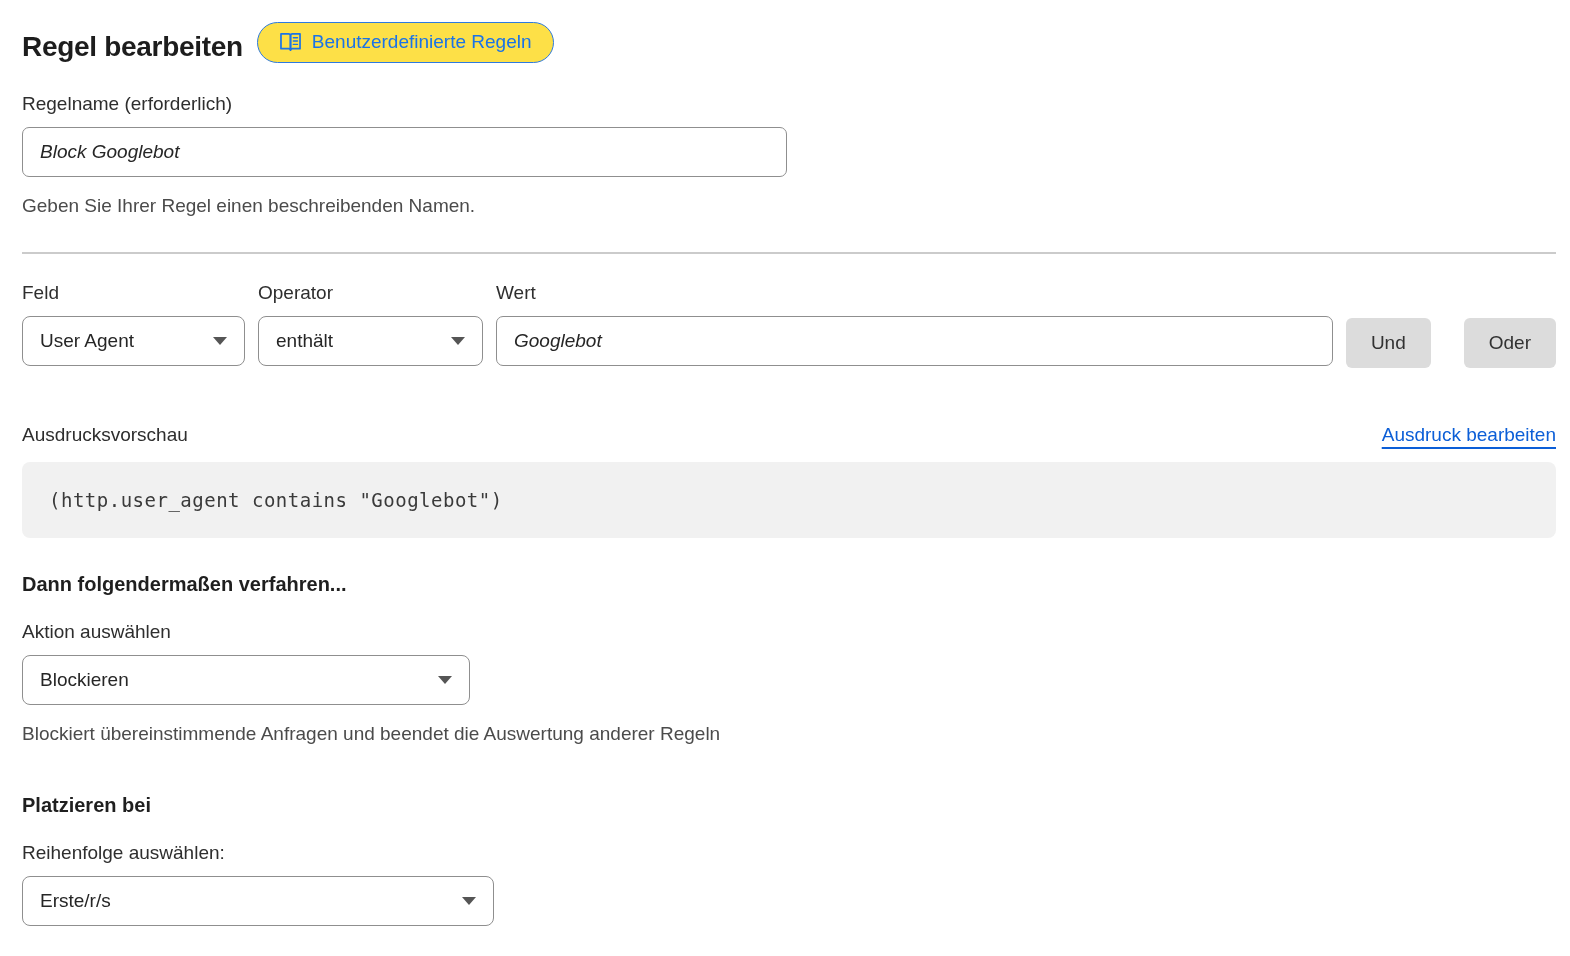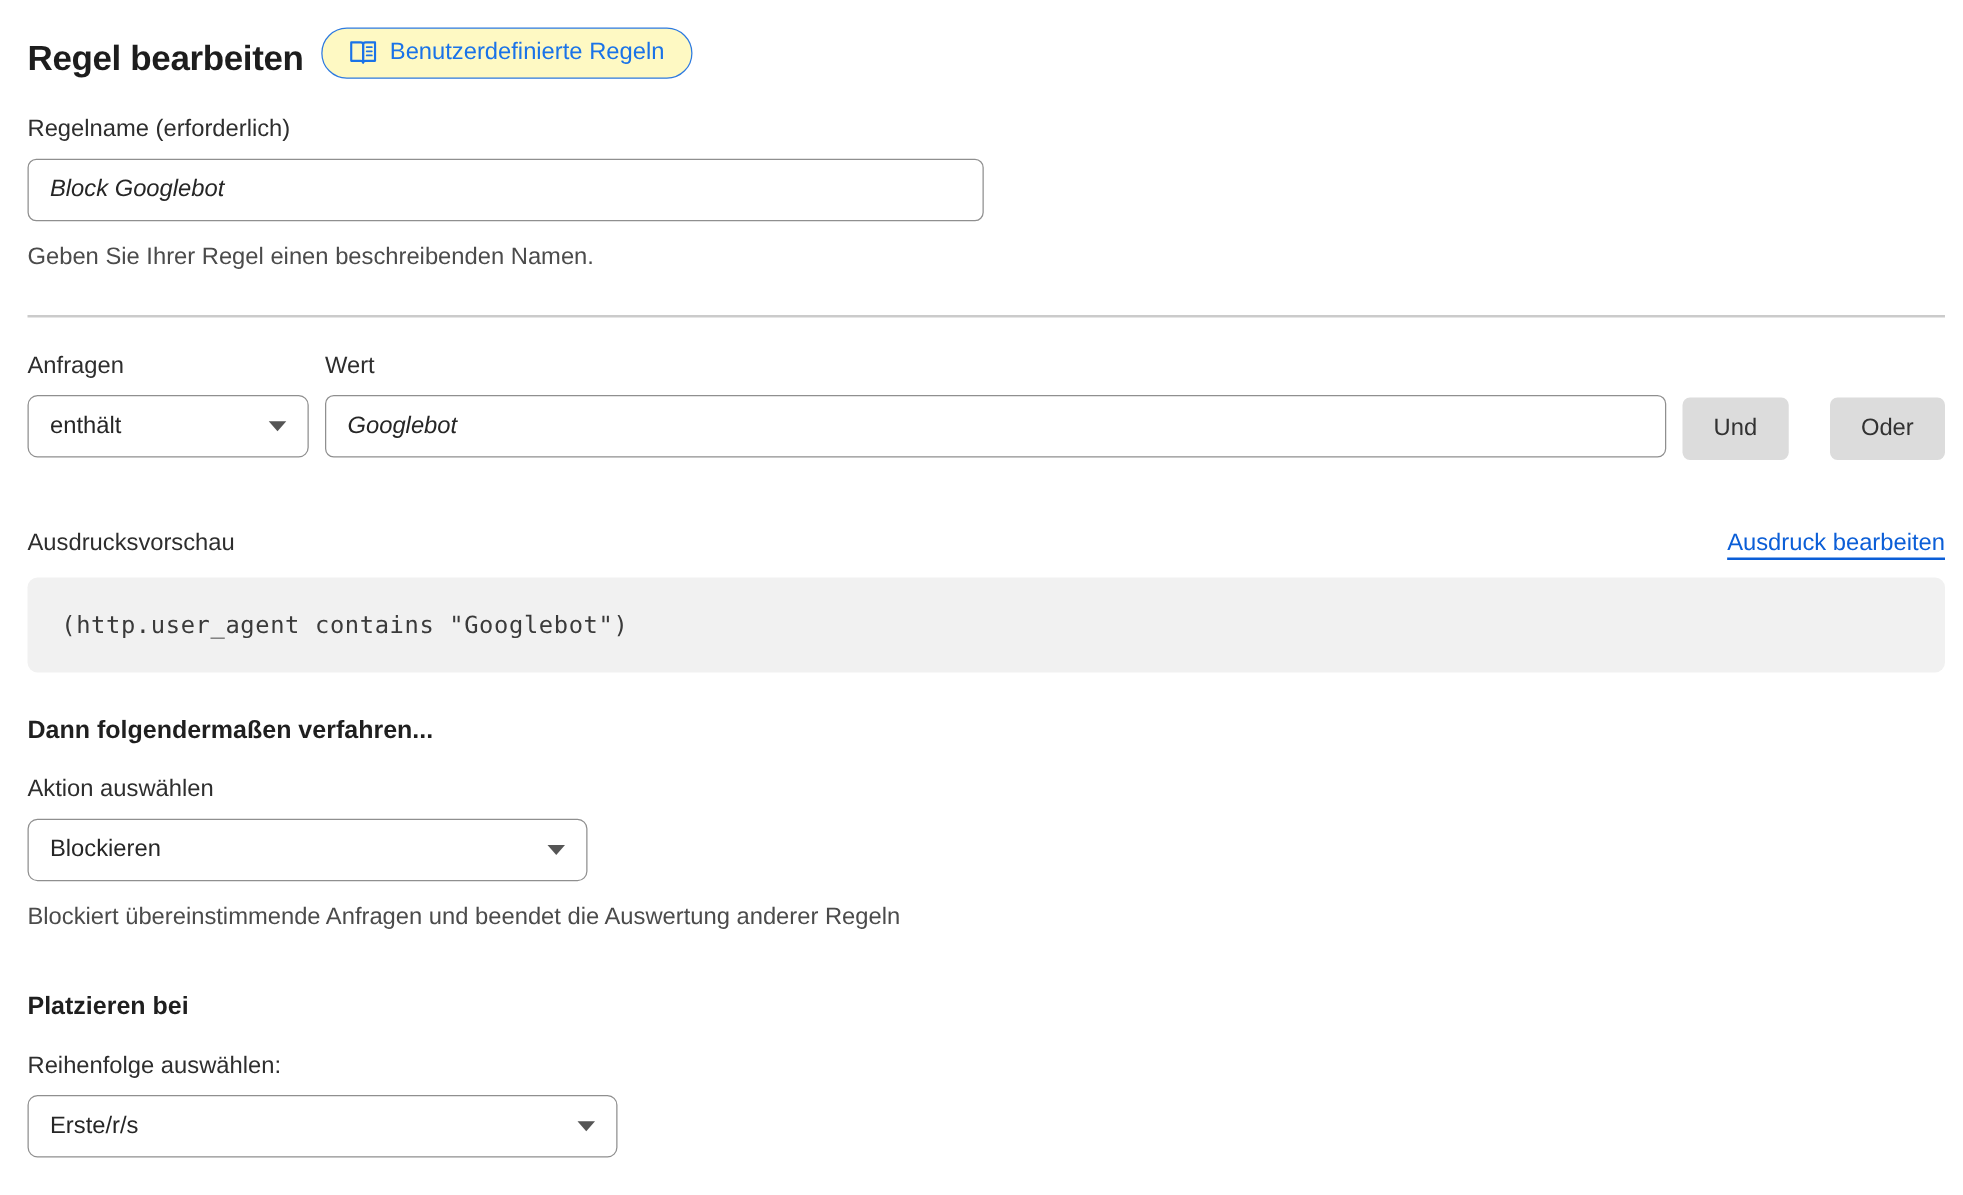--- a/index.html
+++ b/index.html
@@ -28,21 +28,21 @@
   
   .header-row { display: flex; align-items: flex-end; gap: 14px; margin-bottom: 30px; }
   .page-title {
     font-size: 28px; font-weight: 700; color: #1d1d1d;
     margin: 0; letter-spacing: -0.3px;
   }
   .docs-pill {
     display: inline-flex; align-items: center; gap: 10px;
     padding: 8px 21px;
     border: 1.5px solid #2d7ae0; border-radius: 23px;
-    color: var(--accent-blue); background: #fef9c3;
+    color: var(--accent-blue); background: #fde047;
     font-size: 19px; line-height: 1.2; cursor: pointer;
     font-family: inherit;
   }
   .docs-pill svg { display: block; }
 
   
   .field-label { display: block; font-size: 19px; color: var(--text-label); margin-bottom: 12px; }
   .text-input {
     height: 50px; width: 100%;
     border: 1px solid var(--border-gray); border-radius: 7px;
@@ -128,23 +128,30 @@
 
   <div class="rule-name-wrap">
     <label class="field-label">Regelname (erforderlich)</label>
     <input class="text-input" type="text" value="Block Googlebot" style="">
   </div>
   <div class="helper">Geben Sie Ihrer Regel einen beschreibenden Namen.</div>
 
   <hr class="divider">
 
   <div class="condition-row">
+    <div class="col-field">
+      <label class="field-label">Feld</label>
+      <div class="select-box">
+        <span>User Agent</span>
+        <span class="chevron"></span>
+      </div>
+    </div>
 
     <div class="col-operator">
-      <label class="field-label">Anfragen</label>
+      <label class="field-label">Operator</label>
       <div class="select-box">
         <span>enthält</span>
         <span class="chevron"></span>
       </div>
     </div>
 
     <div class="col-value">
       <label class="field-label">Wert</label>
       <input class="text-input" type="text" value="Googlebot" style="">
     </div>

